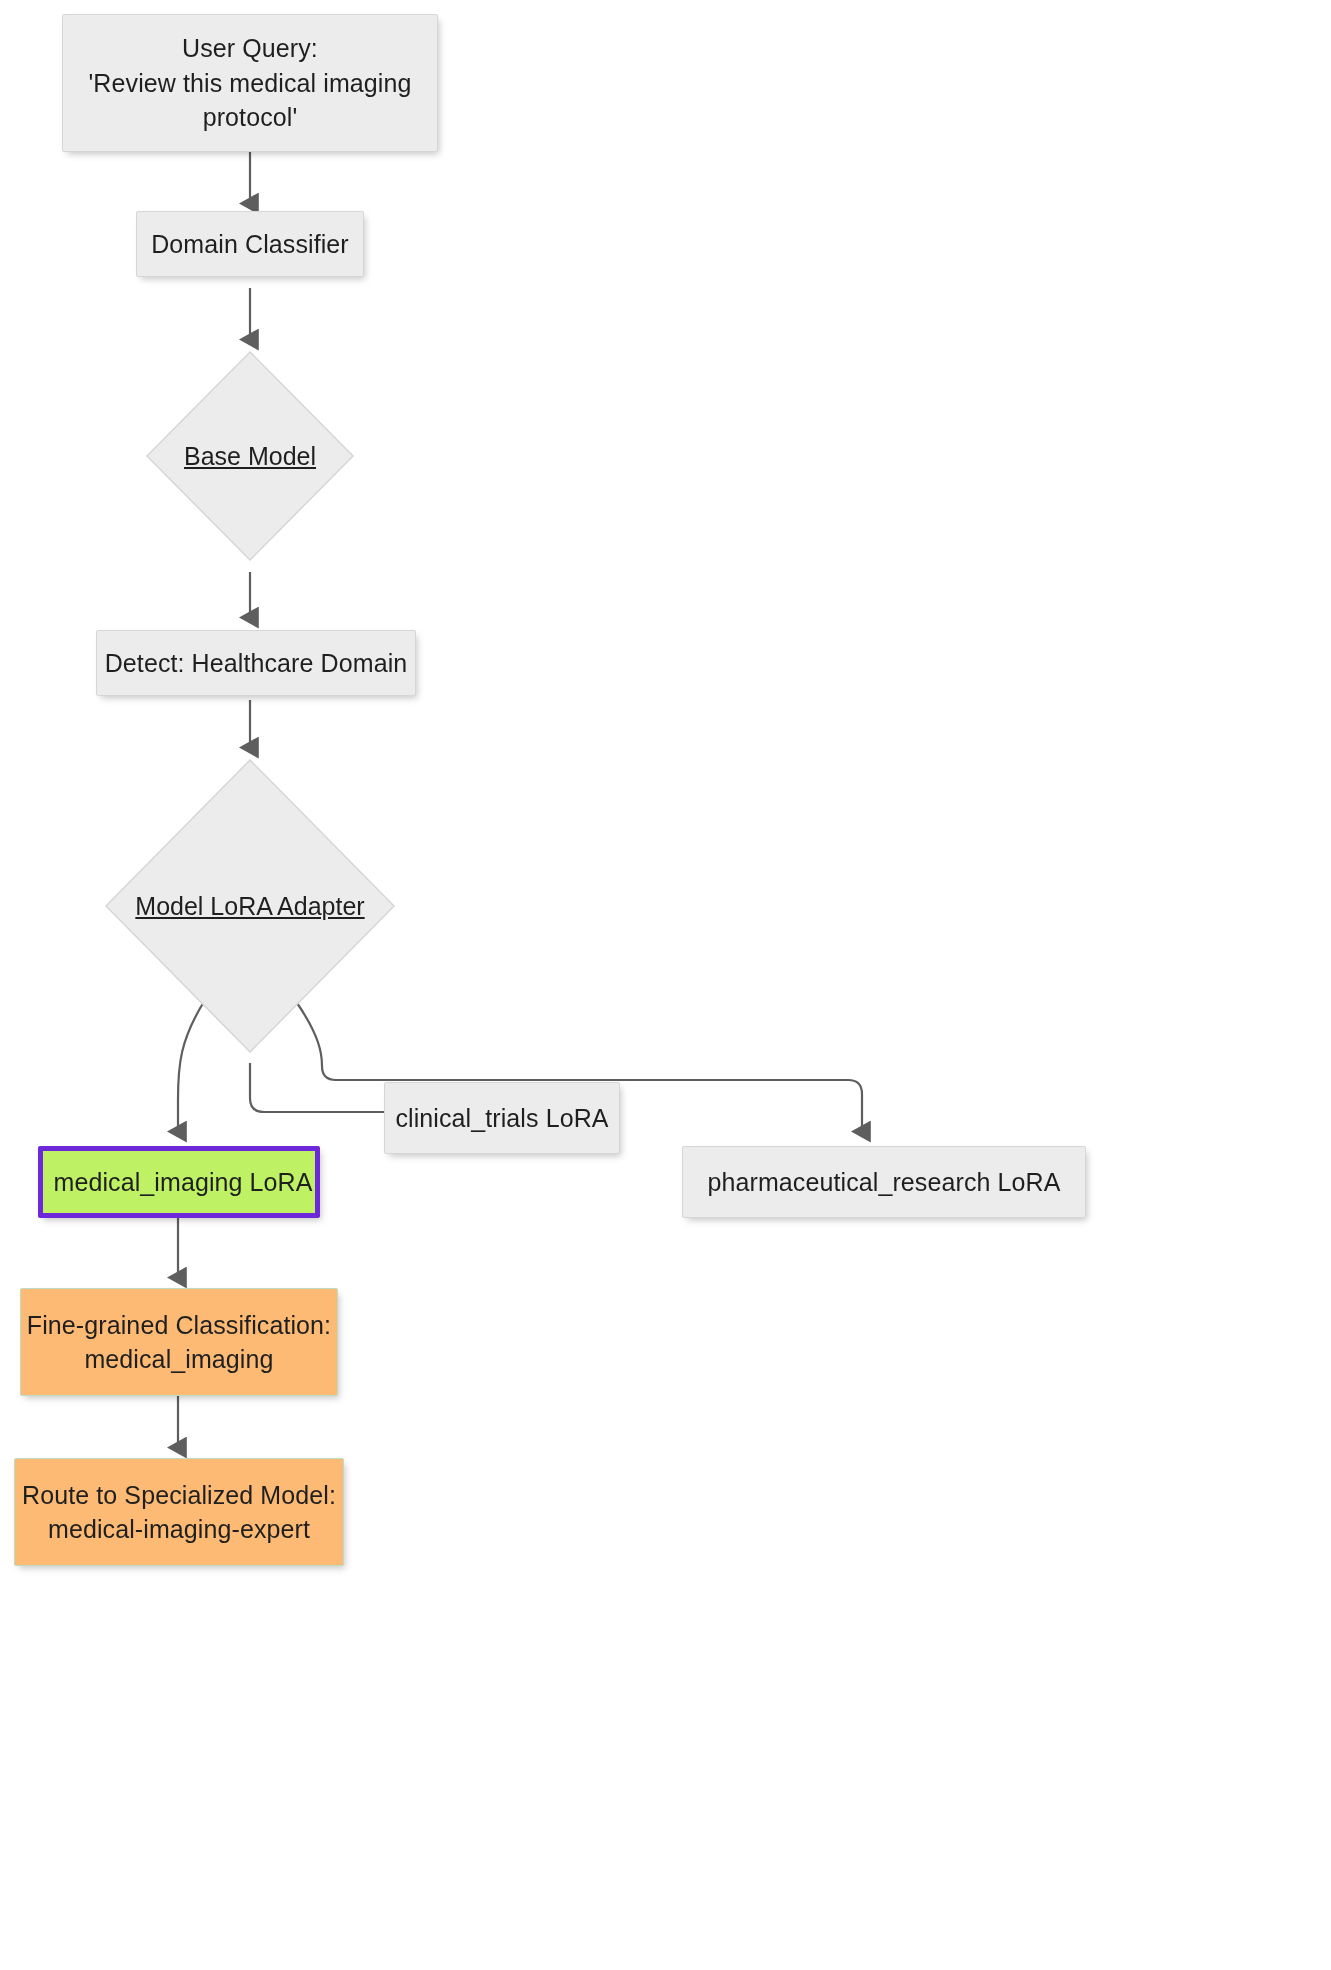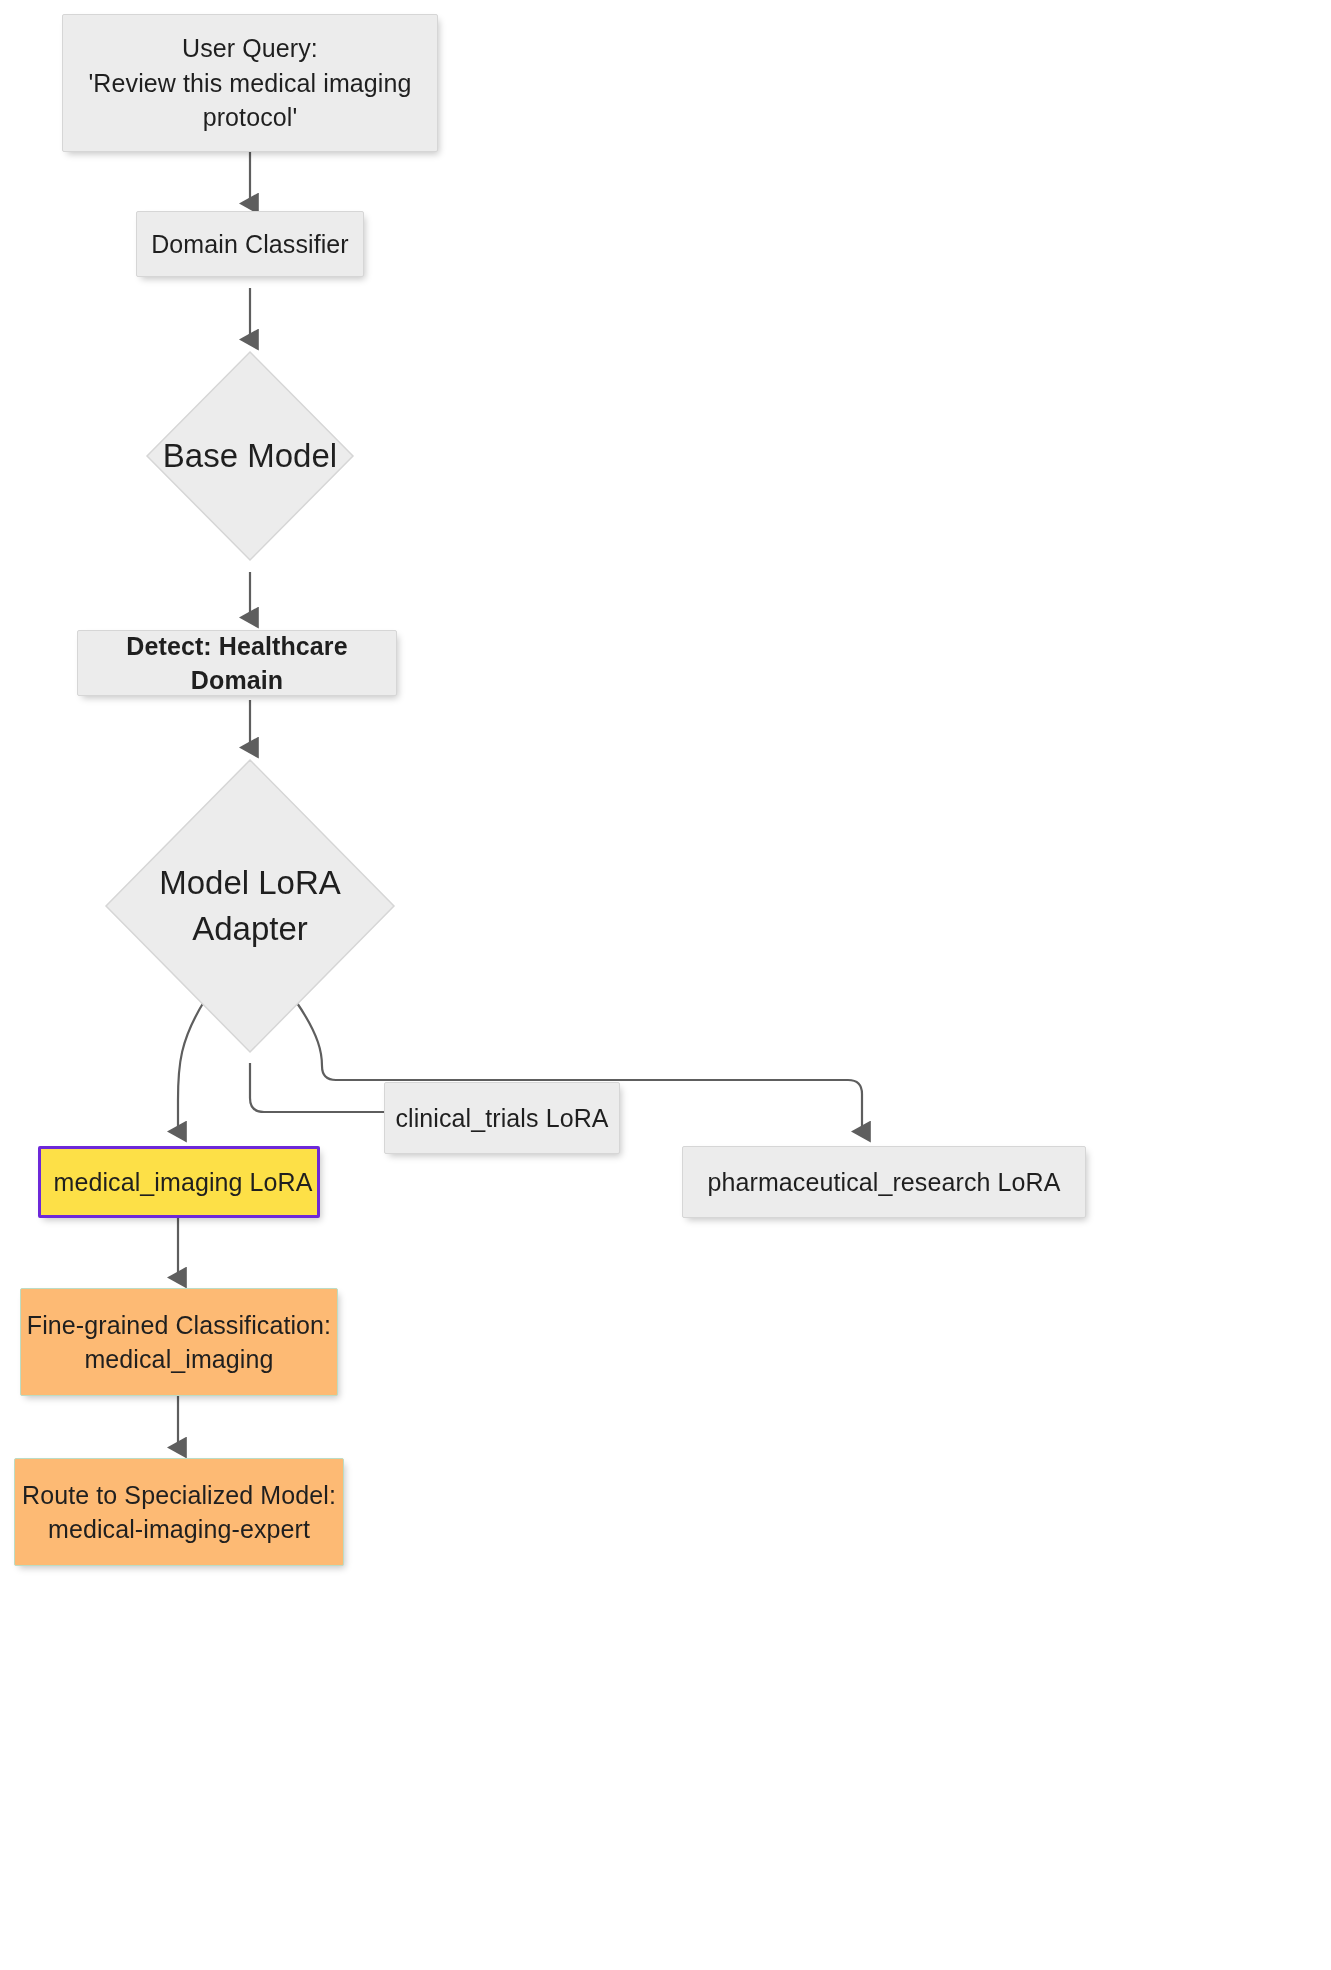--- a/index.html
+++ b/index.html
@@ -39,22 +39,22 @@
     white-space: pre-line;
     z-index: 2;
   }
   .rect {
     background: #ececec;
     border: 1px solid #d6d6d6;
     border-radius: 2px;
     box-shadow: 3px 4px 7px -2px rgba(0,0,0,0.23);
   }
   .rect.blue {
-    background: #fde047;
-    border: 3px solid #6d28d9;
+    background: #bef264;
+    border: 5px solid #6d28d9;
     padding-left: 8px;
   }
   .rect.green {
     background: #fdba74;
     border: 1px solid #bcdcc4;
   }
   .diamond-wrap {
     position: absolute;
     z-index: 2;
   }
@@ -67,25 +67,26 @@
   }
   .diamond-label {
     position: absolute;
     left: 0;
     top: 0;
     width: 100%;
     height: 100%;
     display: flex;
     align-items: center;
     justify-content: center;
-    text-align: center;
+    text-align: left;
     color: #1f1f1f;
-    font-size: 33px;
+    font-size: 25px;
     line-height: 1.38;
     white-space: pre-line;
+    text-decoration: underline;
   }
 </style>
 </head>
 <body>
 
 <div id="canvas">
 
   <svg id="edges" viewBox="0 0 1331 1970" xmlns="http://www.w3.org/2000/svg">
     <defs>
       <marker id="arrow" markerWidth="10" markerHeight="10" refX="5.2" refY="4" orient="auto" markerUnits="strokeWidth">
@@ -118,21 +119,21 @@
 
   <div class="node rect" style="left:136px; top:211px; width:228px; height:66px;text-align:center;">Domain Classifier</div>
 
   <div class="diamond-wrap" style="left:145px; top:350px; width:210px; height:212px;">
     <svg class="diamond-shape" viewBox="0 0 210 212" xmlns="http://www.w3.org/2000/svg">
       <polygon points="105,2 208,106 105,210 2,106" fill="#ececec" stroke="#d6d6d6" stroke-width="1.5"></polygon>
     </svg>
     <div class="diamond-label">Base Model</div>
   </div>
 
-  <div class="node rect" style="left:77px; top:630px; width:320px; height:66px;font-weight:bold;">Detect: Healthcare Domain</div>
+  <div class="node rect" style="left:96px; top:630px; width:320px; height:66px;">Detect: Healthcare Domain</div>
 
   <div class="diamond-wrap" style="left:104px; top:758px; width:292px; height:296px;">
     <svg class="diamond-shape" viewBox="0 0 292 296" xmlns="http://www.w3.org/2000/svg">
       <polygon points="146,2 290,148 146,294 2,148" fill="#ececec" stroke="#d6d6d6" stroke-width="1.5"></polygon>
     </svg>
     <div class="diamond-label">Model LoRA Adapter</div>
   </div>
 
   <div class="node rect blue" style="left:38px; top:1146px; width:282px; height:72px;">medical_imaging LoRA</div>
 

